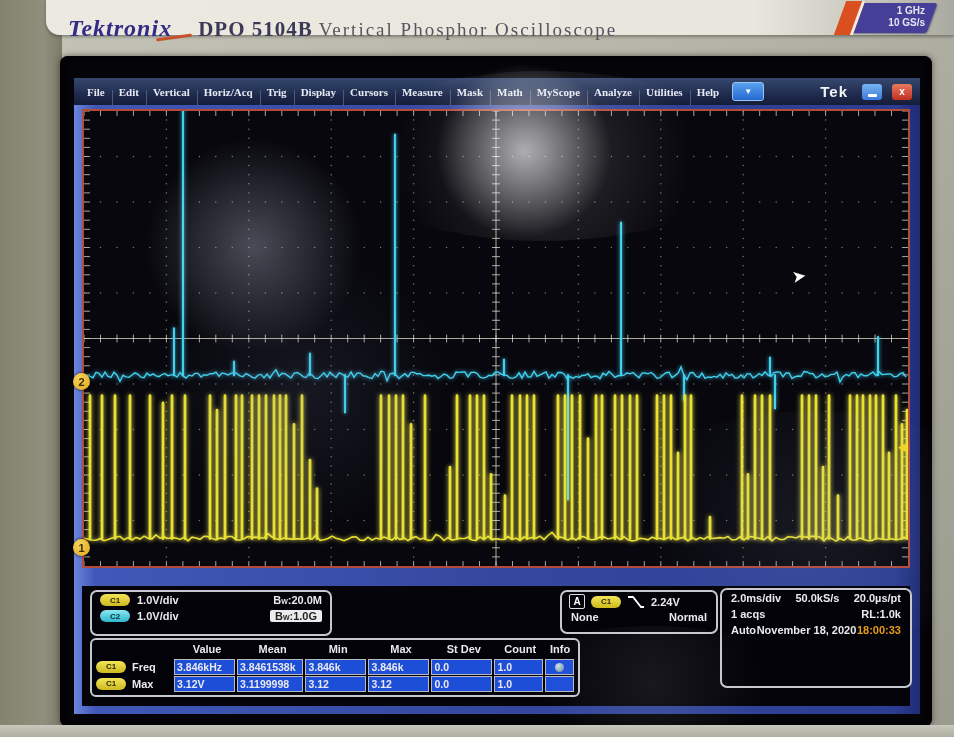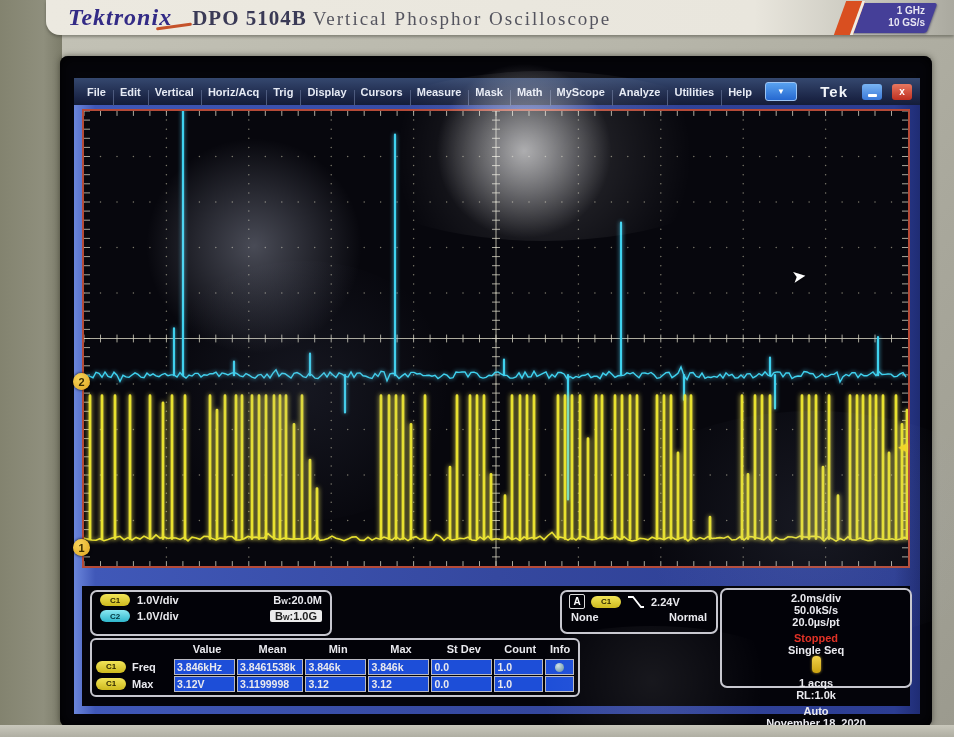--- a/index.html
+++ b/index.html
@@ -9,21 +9,21 @@
   
   #stage::before{content:"";position:absolute;left:0;top:0;width:62px;height:737px;
     background:linear-gradient(90deg,#83836f,#8f8f7d 70%,#7c7c6a);}
   #stage::after{content:"";position:absolute;left:0;bottom:0;width:954px;height:12px;
     background:linear-gradient(#c9c8bc,#aFaea2);}
 
   
   .brandstrip{position:absolute;left:46px;top:0;width:908px;height:35px;
     background:linear-gradient(90deg,#ece9e0 0%,#e9e6dd 78%,#c2c1b7 93%,#aaa99f 100%);
     border-radius:0 0 0 14px;box-shadow:0 2px 3px rgba(60,60,50,.45);}
-  .brandrow{position:absolute;left:22px;top:4px;display:flex;align-items:baseline;gap:20px;white-space:nowrap;}
+  .brandrow{position:absolute;left:22px;top:15px;display:flex;align-items:baseline;gap:26px;white-space:nowrap;}
   .tek-logo{font-family:"Liberation Serif",serif;font-style:italic;font-weight:bold;
     font-size:24px;letter-spacing:1px;color:#332b86;position:relative;}
   .tek-logo i{position:absolute;left:88px;bottom:3px;width:36px;height:3px;background:#c5522a;
     transform:rotate(-8deg);border-radius:2px;}
   .model{font-family:"Liberation Serif",serif;font-weight:bold;font-size:21px;color:#3a3a56;letter-spacing:1px;}
   .modeldesc{font-family:"Liberation Serif",serif;font-size:19px;color:#55555f;letter-spacing:2px;margin-left:6px;font-weight:normal;}
   .badge{position:absolute;left:800px;top:3px;width:86px;height:30px;background:#453f98;
     transform:skewX(-20deg);border-radius:3px;box-shadow:1px 1px 2px rgba(40,40,80,.5);}
   .badge .stripe{position:absolute;left:-6px;top:-2px;width:16px;height:34px;background:#d94f20;
     border-right:3px solid #efece2;}
@@ -32,21 +32,21 @@
 
   
   .screen{position:absolute;left:60px;top:56px;width:872px;height:671px;background:#05050a;
     border-radius:8px;box-shadow:inset 0 0 14px #000, 0 0 6px rgba(40,40,30,.6);}
   .lcd{position:absolute;left:14px;top:22px;width:846px;height:636px;display:flex;flex-direction:column;background:#0a0f1e;}
 
   
   .menubar{height:27px;display:flex;align-items:center;
     background:linear-gradient(#35486f,#1b2546 75%,#141d38);
     color:#e6eaf4;font-size:11px;font-weight:bold;padding:0 6px;}
-  .mitem{padding:0 7px;position:relative;cursor:default;}
+  .mitem{padding:0 7px;position:relative;cursor:default;font-family:Liberation Serif, serif;}
   .mitem:not(:first-child)::before{content:"";position:absolute;left:0;top:4px;height:16px;width:1px;background:#4d5a7e;}
   .mdrop{width:30px;height:17px;margin-left:6px;border-radius:3px;background:linear-gradient(#58a2f0,#2668d0);
     color:#fff;font-size:8px;display:flex;align-items:center;justify-content:center;border:1px solid #9cc4f4;}
   .mspacer{flex:1;}
   .teklogo2{color:#f2f4f8;font-weight:bold;font-size:15px;letter-spacing:1px;margin-right:14px;}
   .winbtn{width:20px;height:16px;border-radius:3px;margin-right:10px;
     background:linear-gradient(#79b4f2,#3a78d8);display:flex;align-items:flex-end;justify-content:center;}
   .winbtn b{width:9px;height:3px;background:#fff;margin-bottom:3px;border-radius:1px;}
   .closebtn{width:20px;height:16px;border-radius:3px;margin-right:2px;
     background:linear-gradient(#e87860,#c03020);color:#fff;font-size:10px;font-weight:bold;
@@ -74,21 +74,21 @@
   .pill.c1{background:linear-gradient(#f2e558,#cdb91e);}
   .pill.c2{background:linear-gradient(#8ae8f2,#2fb6cc);color:#00333a;}
   .chrow{display:flex;align-items:center;gap:7px;padding:2px 8px;font-weight:bold;}
   .bw{margin-left:auto;font-weight:bold;}
   .bw small,.bwsel small{font-size:7px;}
   .bwsel{margin-left:auto;background:#ececec;color:#222;padding:0 5px;border-radius:2px;font-weight:bold;}
   .trigrow{display:flex;align-items:center;gap:6px;padding:2px 7px;font-weight:bold;}
   .abox{width:14px;height:13px;border:1px solid #ddd;border-radius:2px;font-size:10px;font-weight:bold;
     display:flex;align-items:center;justify-content:center;color:#fff;}
   .trow2{display:flex;justify-content:space-between;padding:0 9px;font-weight:bold;text-align:center;}
-  .hline{display:flex;justify-content:space-between;padding:2px 9px;font-weight:bold;align-items:center;flex-direction:column;}
+  .hline{display:flex;justify-content:space-between;padding:2px 9px;font-weight:bold;align-items:center;}
   .red{color:#e23226;}
   .orange{color:#e89b18;}
   .acqpill{width:9px;height:17px;border-radius:4px;background:linear-gradient(#f2d24a,#caa210);box-shadow:0 0 3px rgba(240,200,60,.7);}
 
   
   .mtable{position:absolute;left:8px;top:52px;width:478px;border:2px solid #c7c7cf;border-radius:6px;
     background:#020208;padding:1px 4px 3px 4px;}
   .mrow{display:flex;align-items:center;height:17px;}
   .mlabel{width:88px;display:flex;align-items:center;gap:6px;font-weight:bold;font-size:11px;}
   .mcell{width:62px;border:1px solid #b9b9c2;background:#1d4ed8;margin-right:2px;padding:0 2px;
@@ -206,25 +206,20 @@
             </div>
           </div>
 
           <div class="sbox" style="left:638px;top:2px;width:188px;height:96px;">
             <div class="hline">
               <span>2.0ms/div</span>
               <span>50.0kS/s</span>
               <span>20.0µs/pt</span>
             </div>
             <div class="hline">
-              <span class="red">Stopped</span>
-              <span>Single Seq</span>
-              <span class="acqpill"></span>
-            </div>
-            <div class="hline">
               <span>1 acqs</span>
               <span>RL:1.0k</span>
             </div>
             <div class="hline">
               <span>Auto</span>
               <span>November 18, 2020</span>
               <span class="orange">18:00:33</span>
             </div>
           </div>
 

